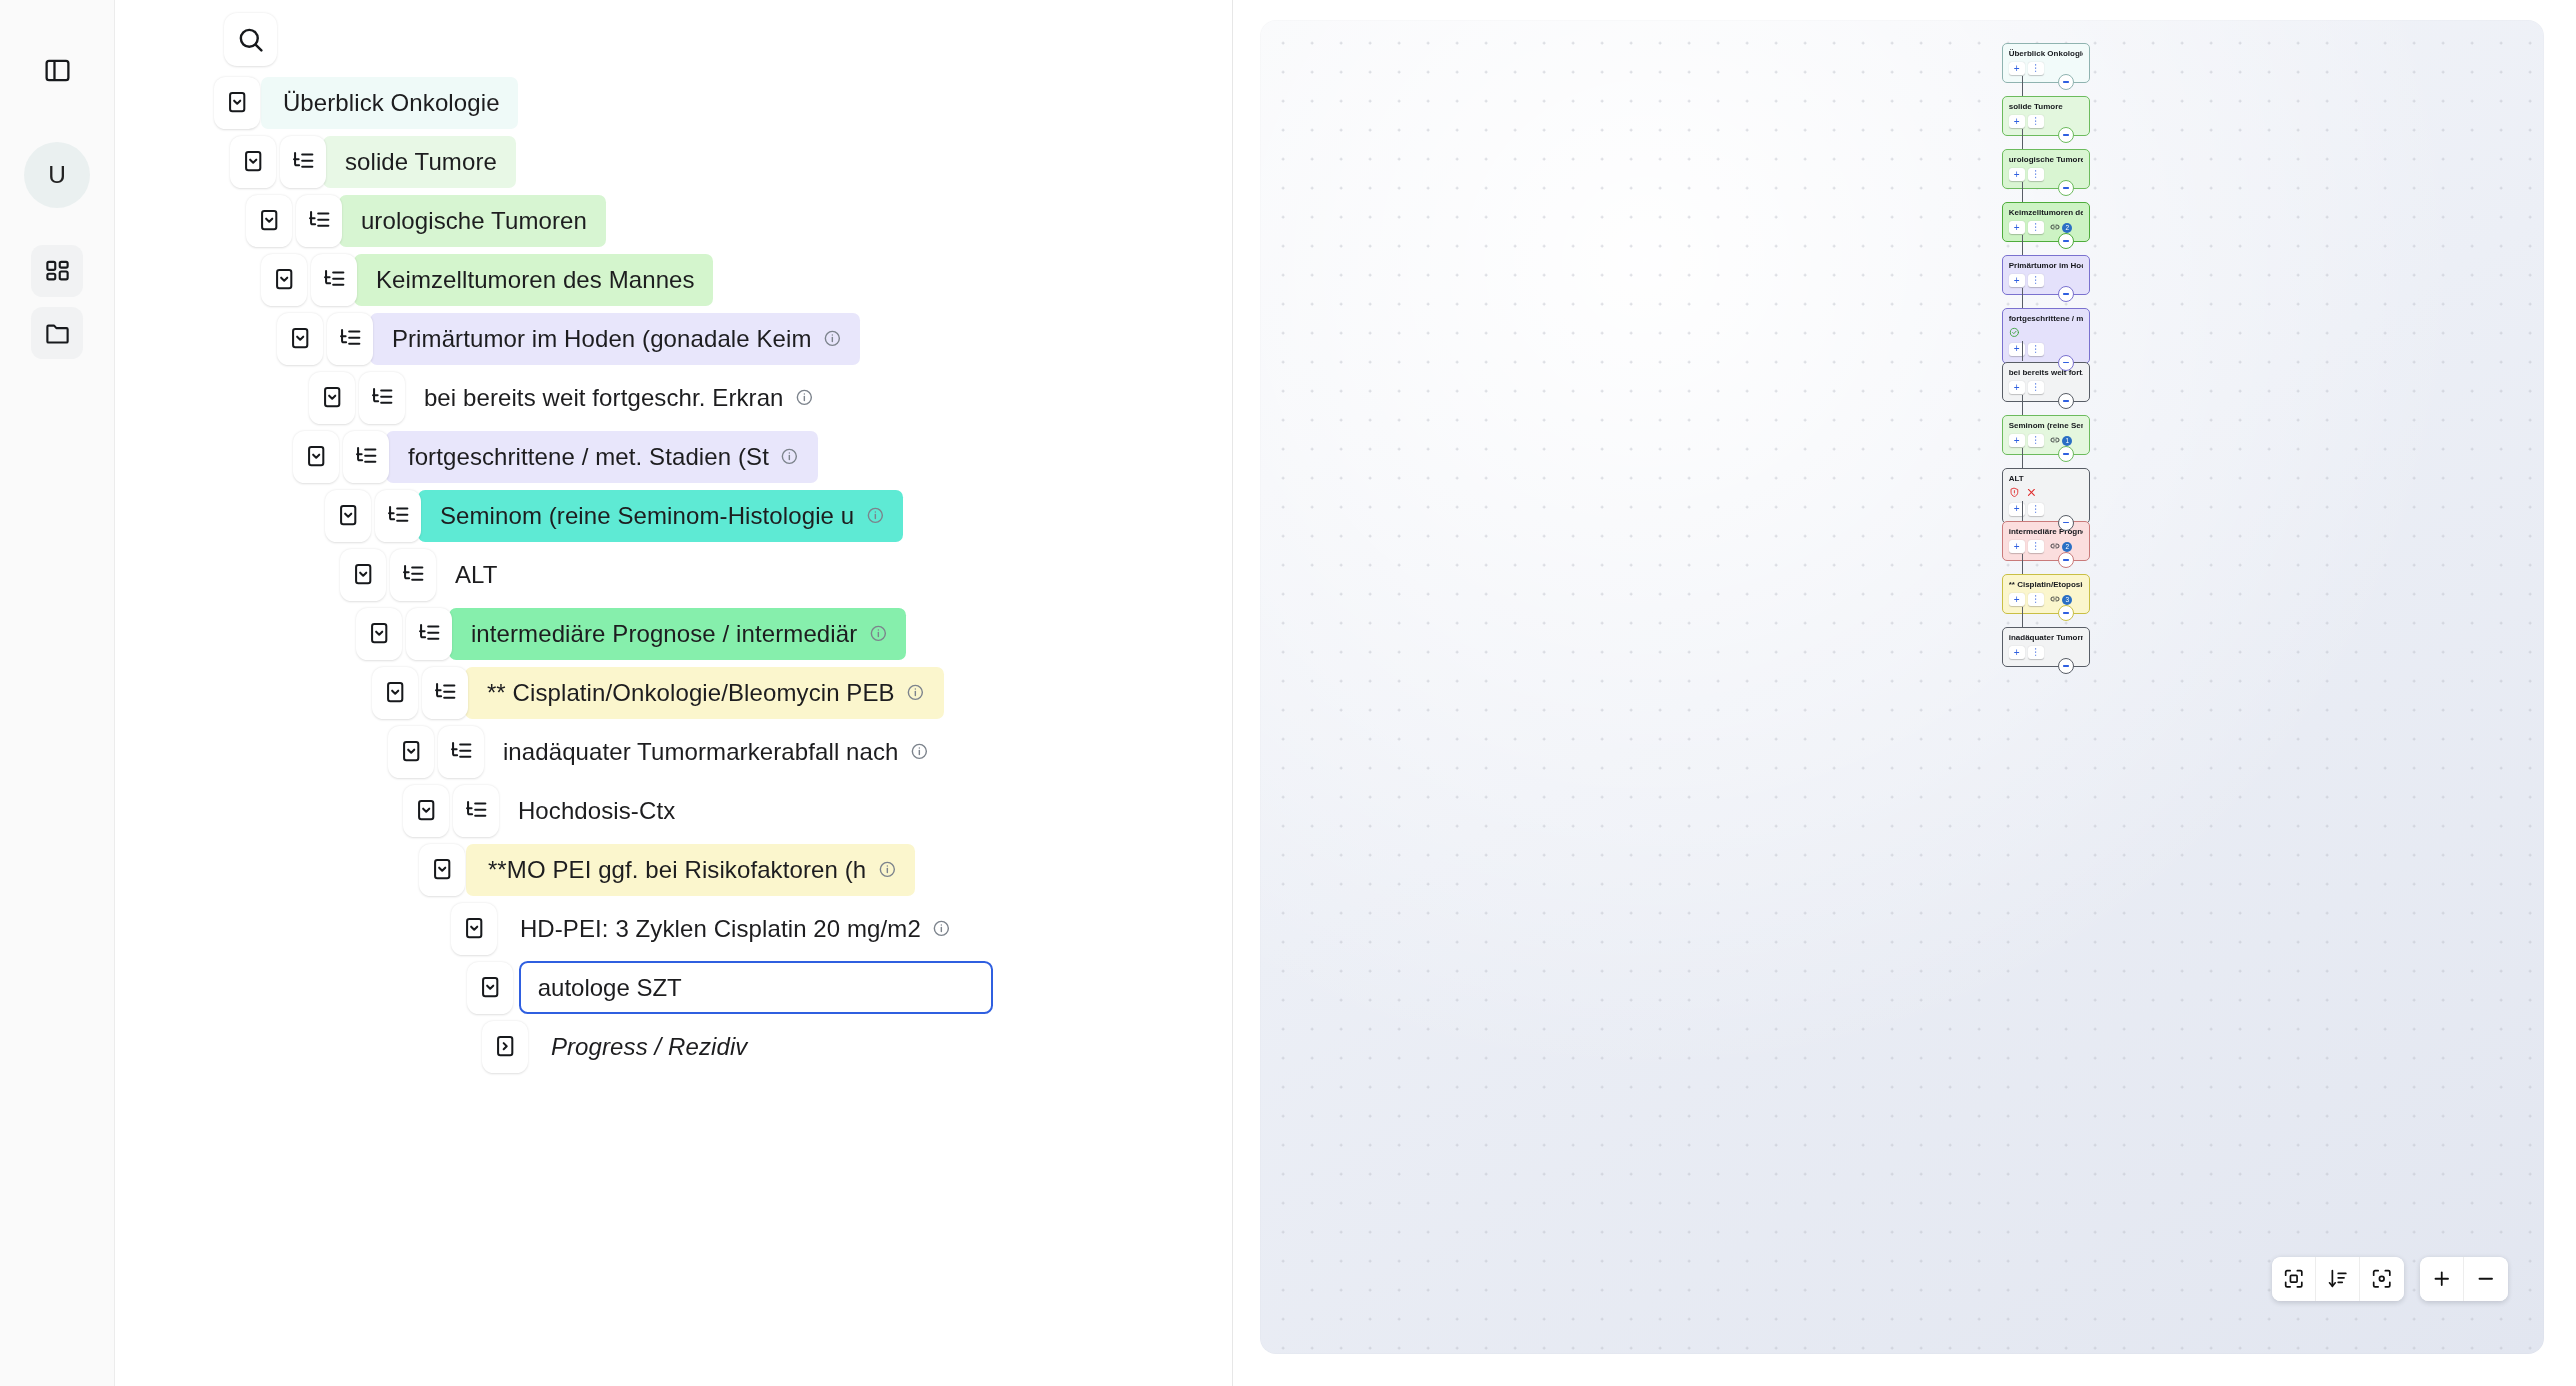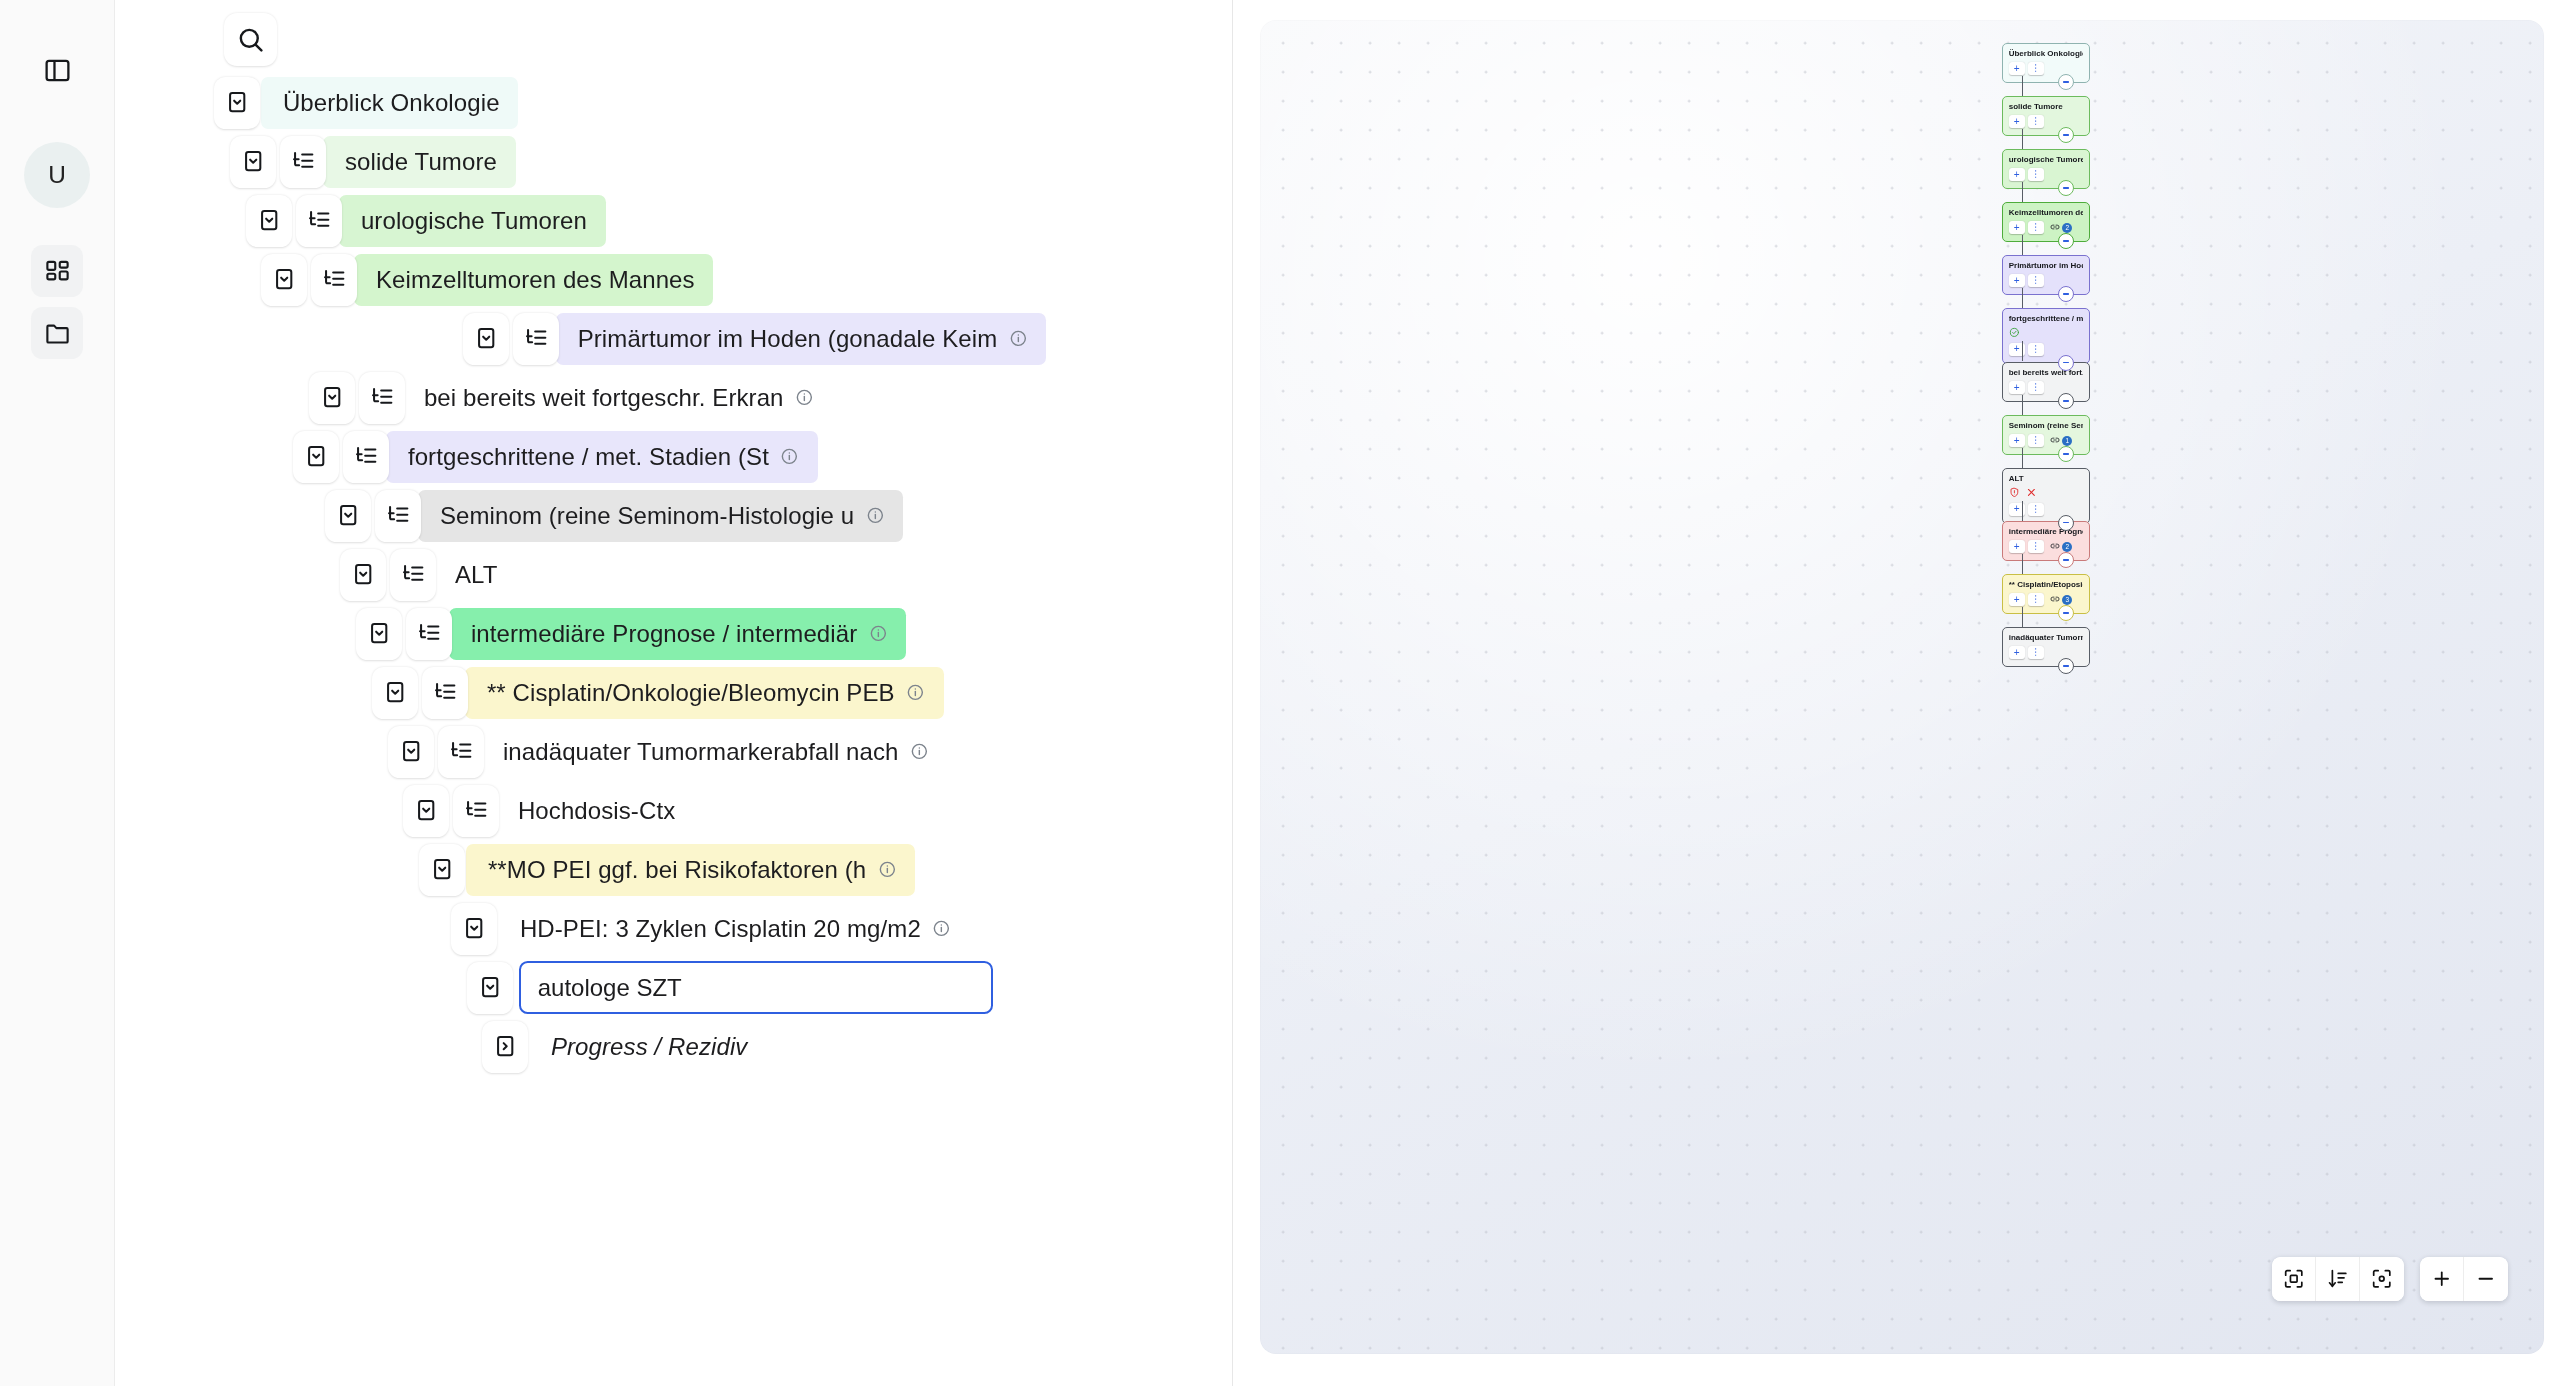--- a/index.html
+++ b/index.html
@@ -257,21 +257,21 @@
               <line x1="3" y1="10" x2="7.5" y2="10"></line>
               <line x1="11" y1="5.5" x2="21" y2="5.5"></line>
               <line x1="11" y1="11.5" x2="21" y2="11.5"></line>
               <line x1="11" y1="17.5" x2="21" y2="17.5"></line>
             </svg>
           </div>
           <div class="pill" style="background: rgb(212, 245, 205); text-align: right;">
             <span>Keimzelltumoren des Mannes</span>
           </div>
         </div>
-        <div class="tree-row" style="padding-left: 162px; justify-content: center;">
+        <div class="tree-row" style="padding-left: 162px;">
           <div class="chev-btn">
             <svg width="24.4" height="24.4" viewBox="0 0 24 24" fill="none" stroke="#17191c" stroke-width="2" stroke-linecap="round" stroke-linejoin="round">
               <rect x="5" y="3" width="14" height="18" rx="2.2"></rect>
               <path d="M9 10.5l3 3 3-3"></path>
             </svg>
           </div>
           <div class="tree-icon-btn">
             <svg width="24.4" height="24.4" viewBox="0 0 24 24" fill="none" stroke="#17191c" stroke-width="2" stroke-linecap="round">
               <path d="M4 4v10.5a1.5 1.5 0 0 0 1.5 1.5H8"></path>
               <line x1="3" y1="10" x2="7.5" y2="10"></line>
@@ -354,21 +354,21 @@
           </div>
           <div class="tree-icon-btn">
             <svg width="24.4" height="24.4" viewBox="0 0 24 24" fill="none" stroke="#17191c" stroke-width="2" stroke-linecap="round">
               <path d="M4 4v10.5a1.5 1.5 0 0 0 1.5 1.5H8"></path>
               <line x1="3" y1="10" x2="7.5" y2="10"></line>
               <line x1="11" y1="5.5" x2="21" y2="5.5"></line>
               <line x1="11" y1="11.5" x2="21" y2="11.5"></line>
               <line x1="11" y1="17.5" x2="21" y2="17.5"></line>
             </svg>
           </div>
-          <div class="pill" style="background: #e5e5e5;">
+          <div class="pill" style="background: #5eead4;">
             <span>Seminom (reine Seminom-Histologie u</span>
             <span class="info">
               <svg width="18.7" height="18.7" viewBox="0 0 24 24" fill="none" stroke="#7c838c" stroke-width="1.8" stroke-linecap="round">
                 <circle cx="12" cy="12" r="9"></circle>
                 <line x1="12" y1="11" x2="12" y2="16.2"></line>
                 <circle cx="12" cy="7.8" r=".9" fill="#7c838c" stroke="none"></circle>
               </svg>
             </span>
           </div>
         </div>

